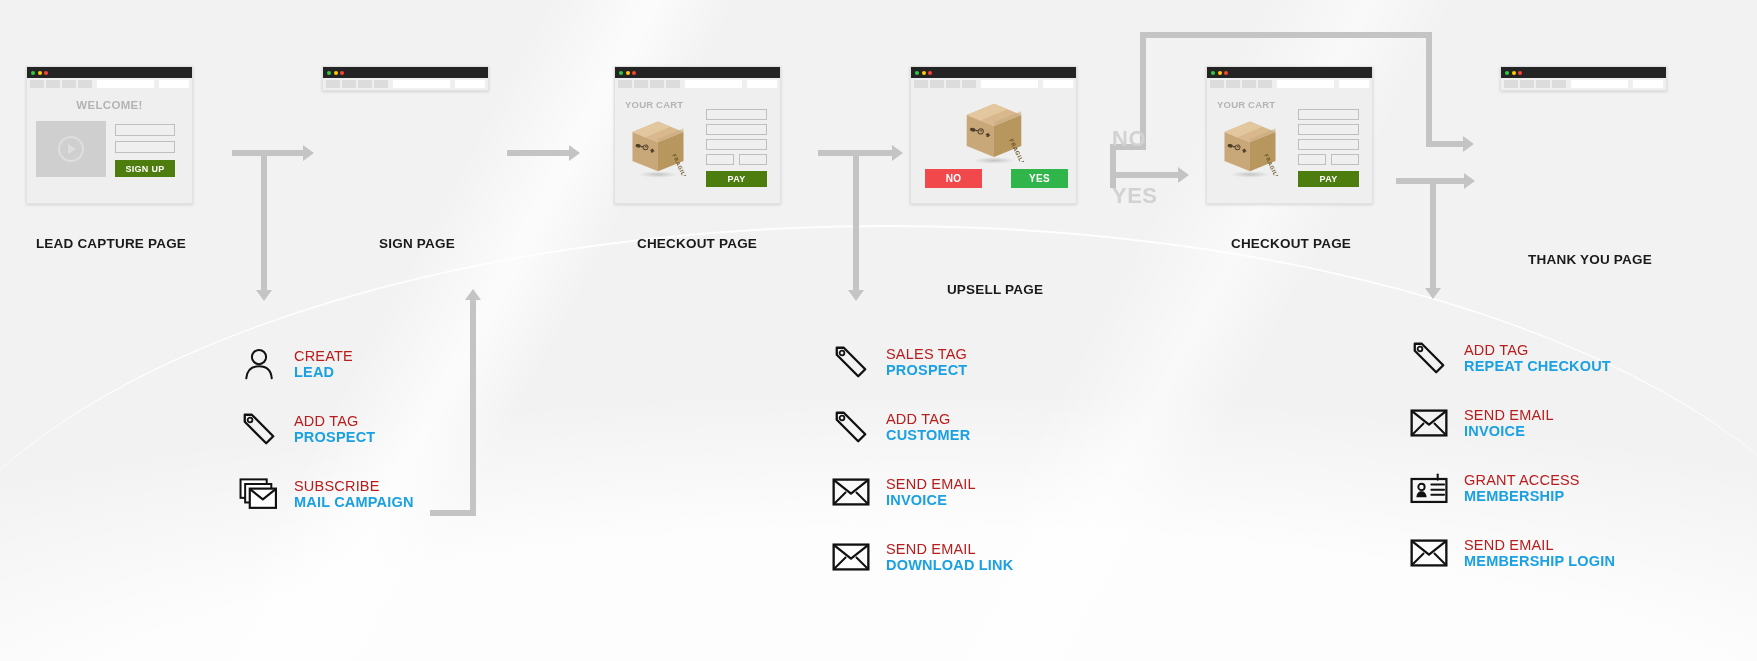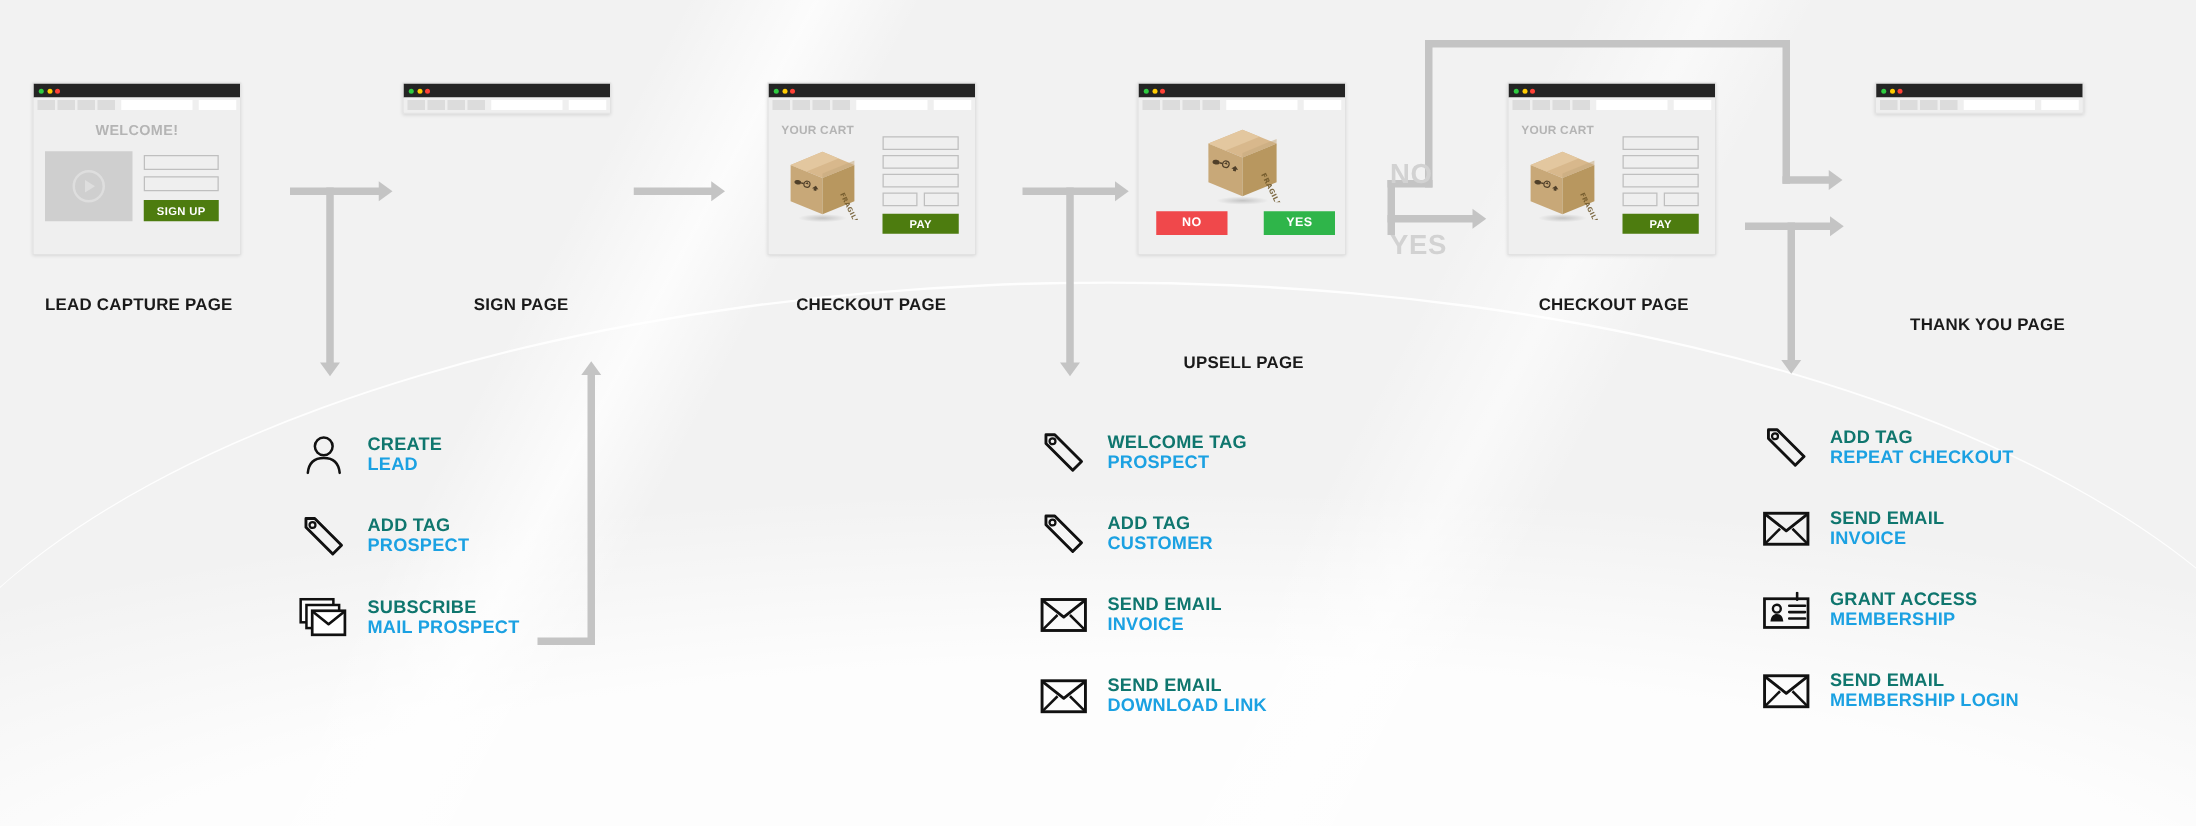--- a/index.html
+++ b/index.html
@@ -105,21 +105,21 @@
     position: absolute; font-size: 22px; font-weight: bold; color: #d2d2d2; letter-spacing: .5px;
   }
 
   
   .action-col { position: absolute; }
   .action {
     display: flex; align-items: center; gap: 14px; height: 48px; margin-bottom: 17px;
   }
   .act-icon { width: 42px; height: 40px; flex: 0 0 42px; display: flex; align-items: center; justify-content: center; }
   .act-text { line-height: 1.12; }
-  .act-title { font-size: 14.5px; font-weight: bold; color: #0f766e; letter-spacing: .2px; }
+  .act-title { font-size: 14.5px; font-weight: normal; color: #b91c1c; letter-spacing: .2px; }
   .act-sub { font-size: 14.5px; font-weight: bold; color: #1ba1e2; letter-spacing: .2px; }
 </style>
 </head>
 <body>
 
 <div id="stage">
   <div class="bg-sheen"></div>
   <div class="bg-arc"></div>
 
   <svg width="0" height="0" style="position:absolute">
@@ -395,35 +395,35 @@
     </div>
 
     <div class="action">
       <span class="act-icon">
         <svg viewBox="0 0 52 44" width="40" height="34">
             <use href="#sym-mailstack"></use>
           </svg>
       </span>
       <span class="act-text">
         <span class="act-title" style="display:block">SUBSCRIBE</span>
-        <span class="act-sub" style="display:block">MAIL PROSPECT</span>
+        <span class="act-sub" style="display:block">MAIL CAMPAIGN</span>
       </span>
     </div>
   </div>
 
   <div class="action-col" style="left:830px; top:338px;">
 
     <div class="action">
       <span class="act-icon">
         <svg viewBox="0 0 44 44" width="36" height="36">
             <use href="#sym-tag"></use>
           </svg>
       </span>
       <span class="act-text">
-        <span class="act-title" style="display:block">WELCOME TAG</span>
+        <span class="act-title" style="display:block">SALES TAG</span>
         <span class="act-sub" style="display:block">PROSPECT</span>
       </span>
     </div>
 
     <div class="action">
       <span class="act-icon">
         <svg viewBox="0 0 44 44" width="36" height="36">
             <use href="#sym-tag"></use>
           </svg>
       </span>

